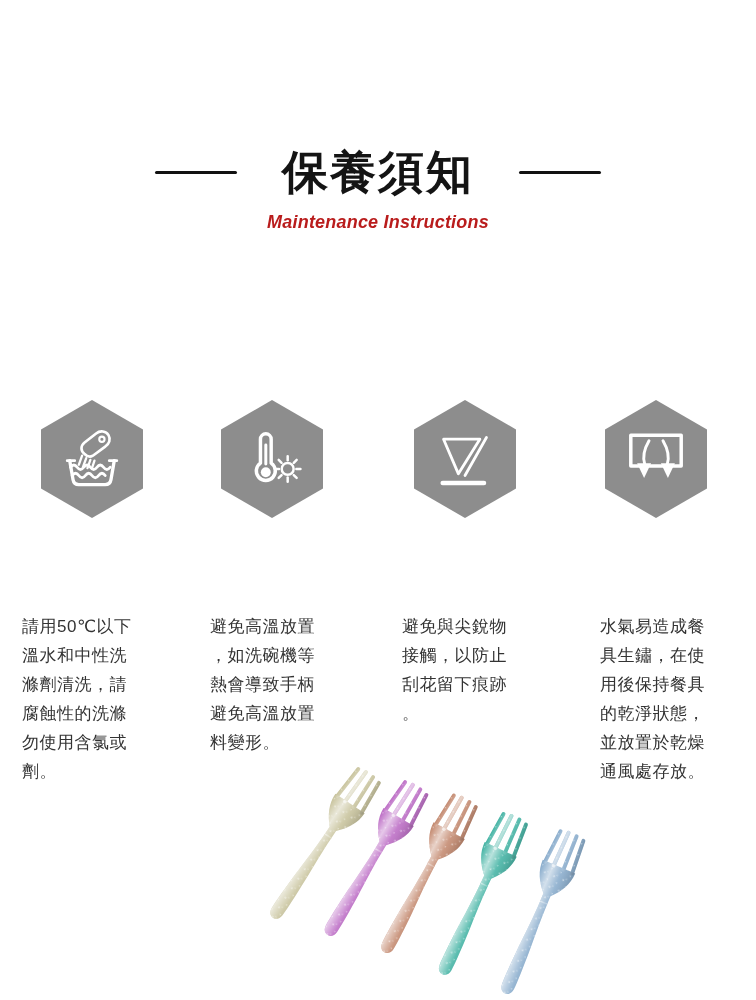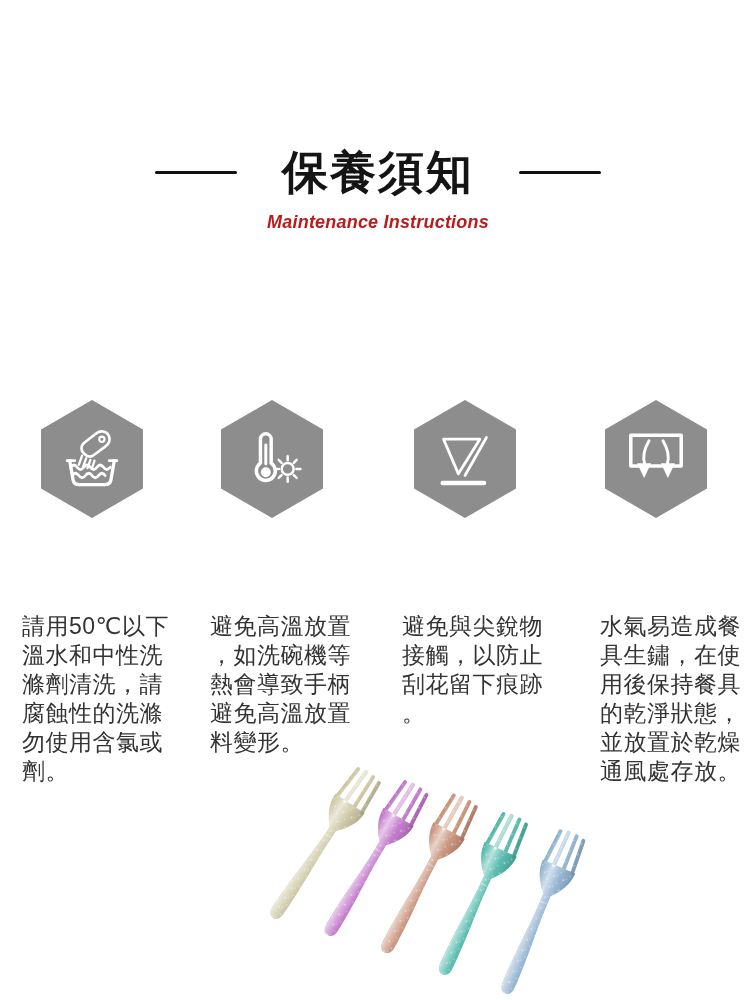--- a/index.html
+++ b/index.html
@@ -27,21 +27,21 @@
     position:absolute;width:102px;height:118px;top:400px;
     clip-path:polygon(50% 0,100% 25%,100% 75%,50% 100%,0 75%,0 25%);
     background:currentColor;
     display:flex;align-items:center;justify-content:center;
   }
   .hex svg{display:block;}
 
   
   .care-text{
     position:absolute;top:612px;width:154px;
-    font-size:23px;line-height:29px;letter-spacing:.5px;
+    font-size:17px;line-height:29px;letter-spacing:.5px;
     white-space:nowrap;
   }
 
   
   .fork{position:absolute;width:46px;height:184px;}
   .fork svg{width:100%;height:100%;overflow:visible;display:block;}
   .defs-holder{position:absolute;width:0;height:0;overflow:hidden;}
 </style>
 </head>
 <body>

